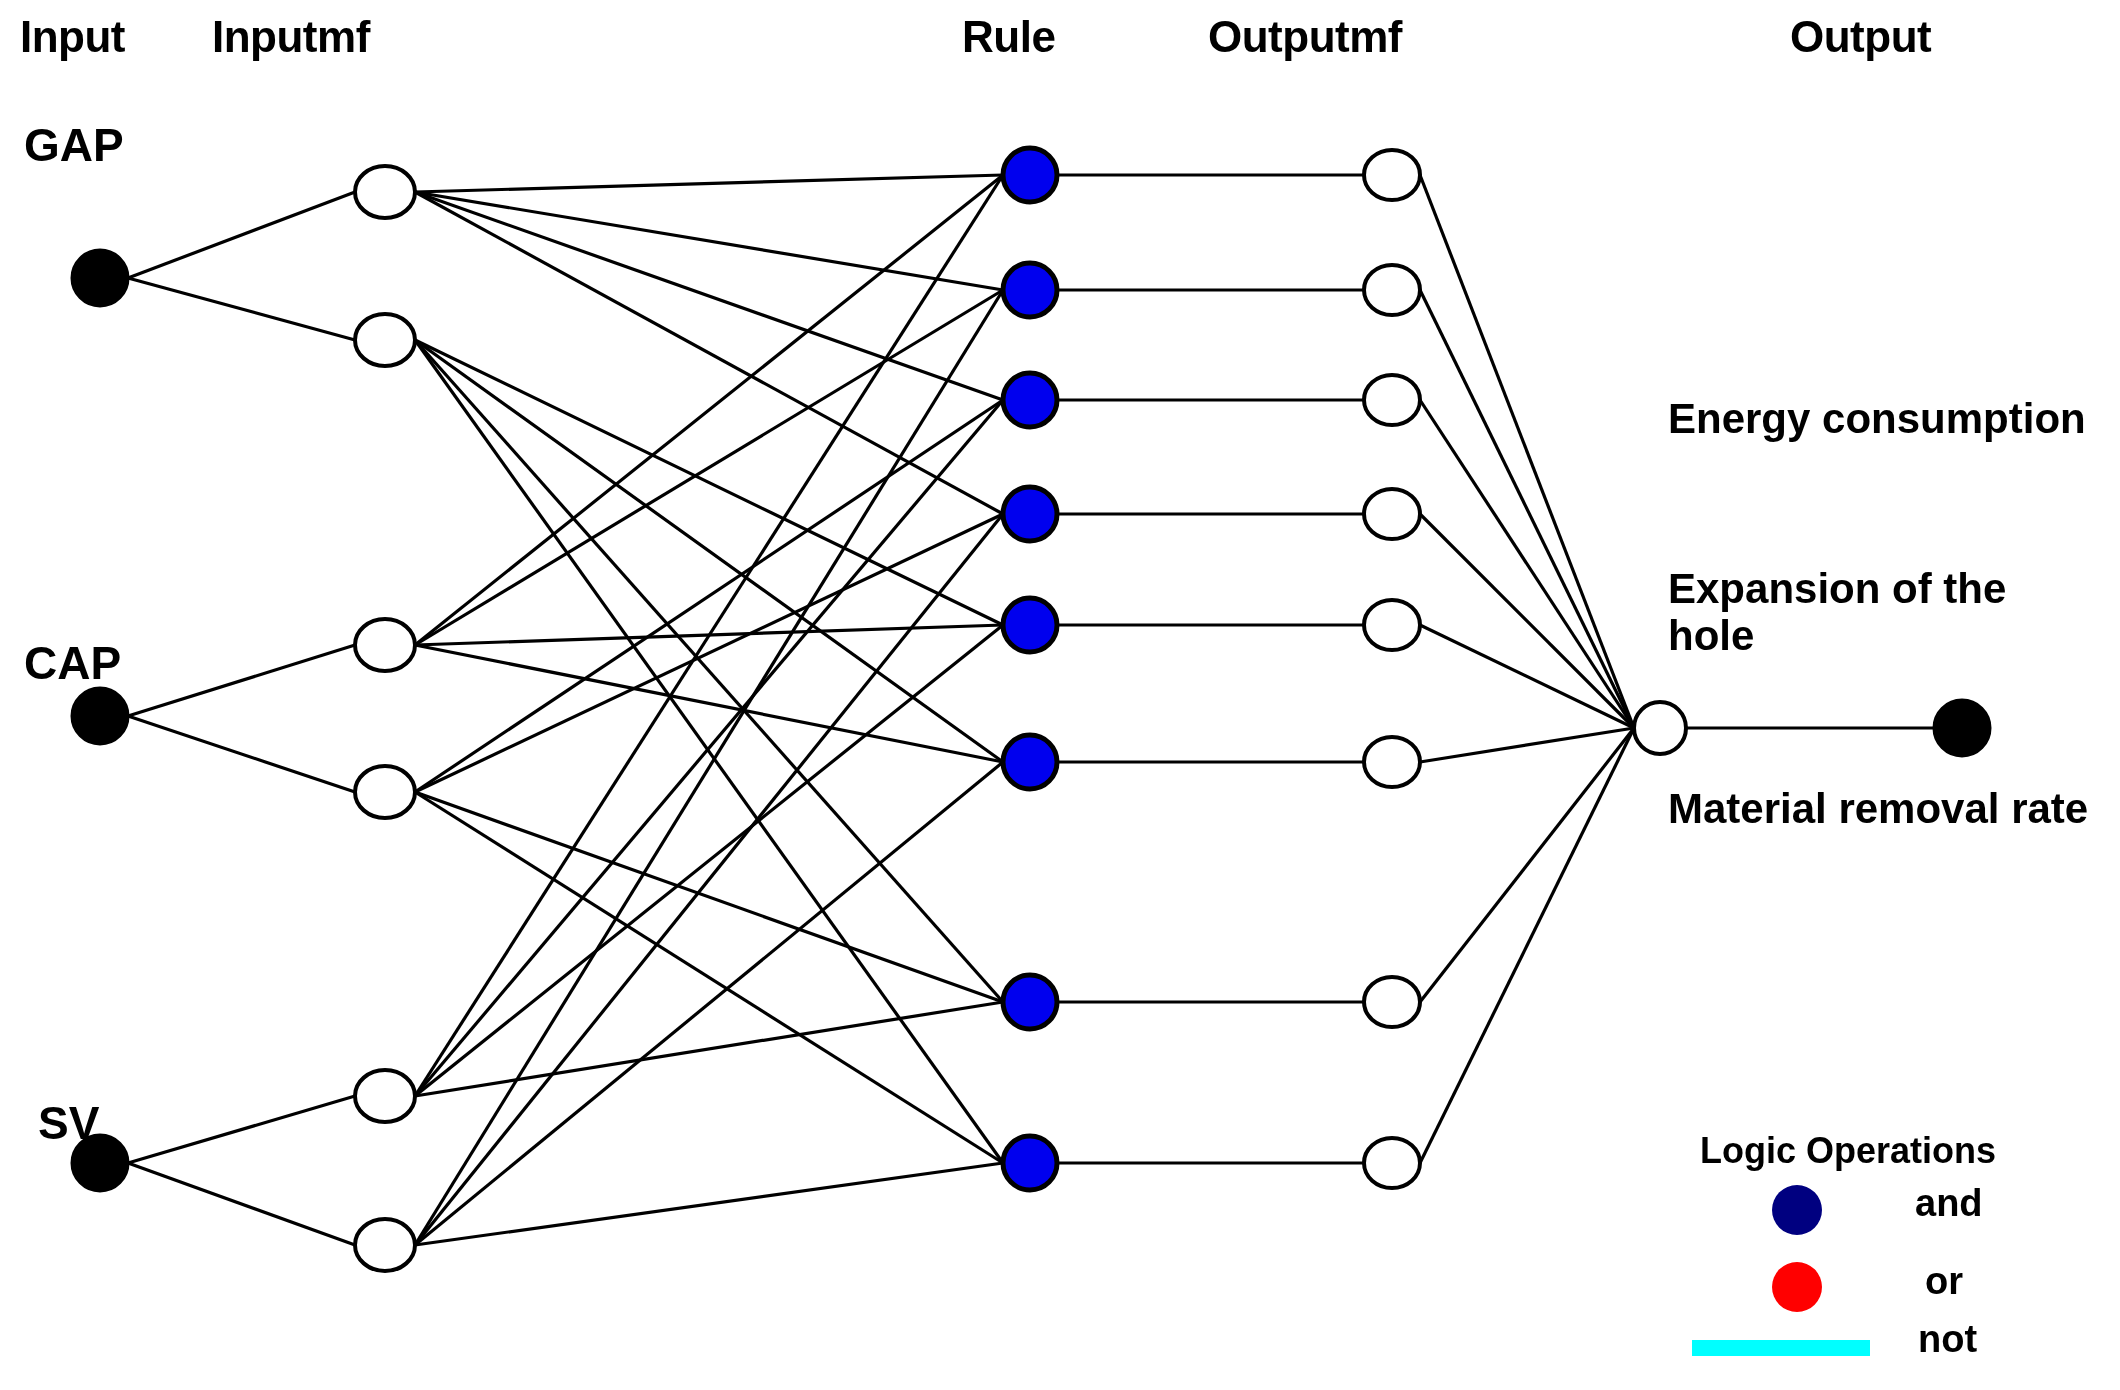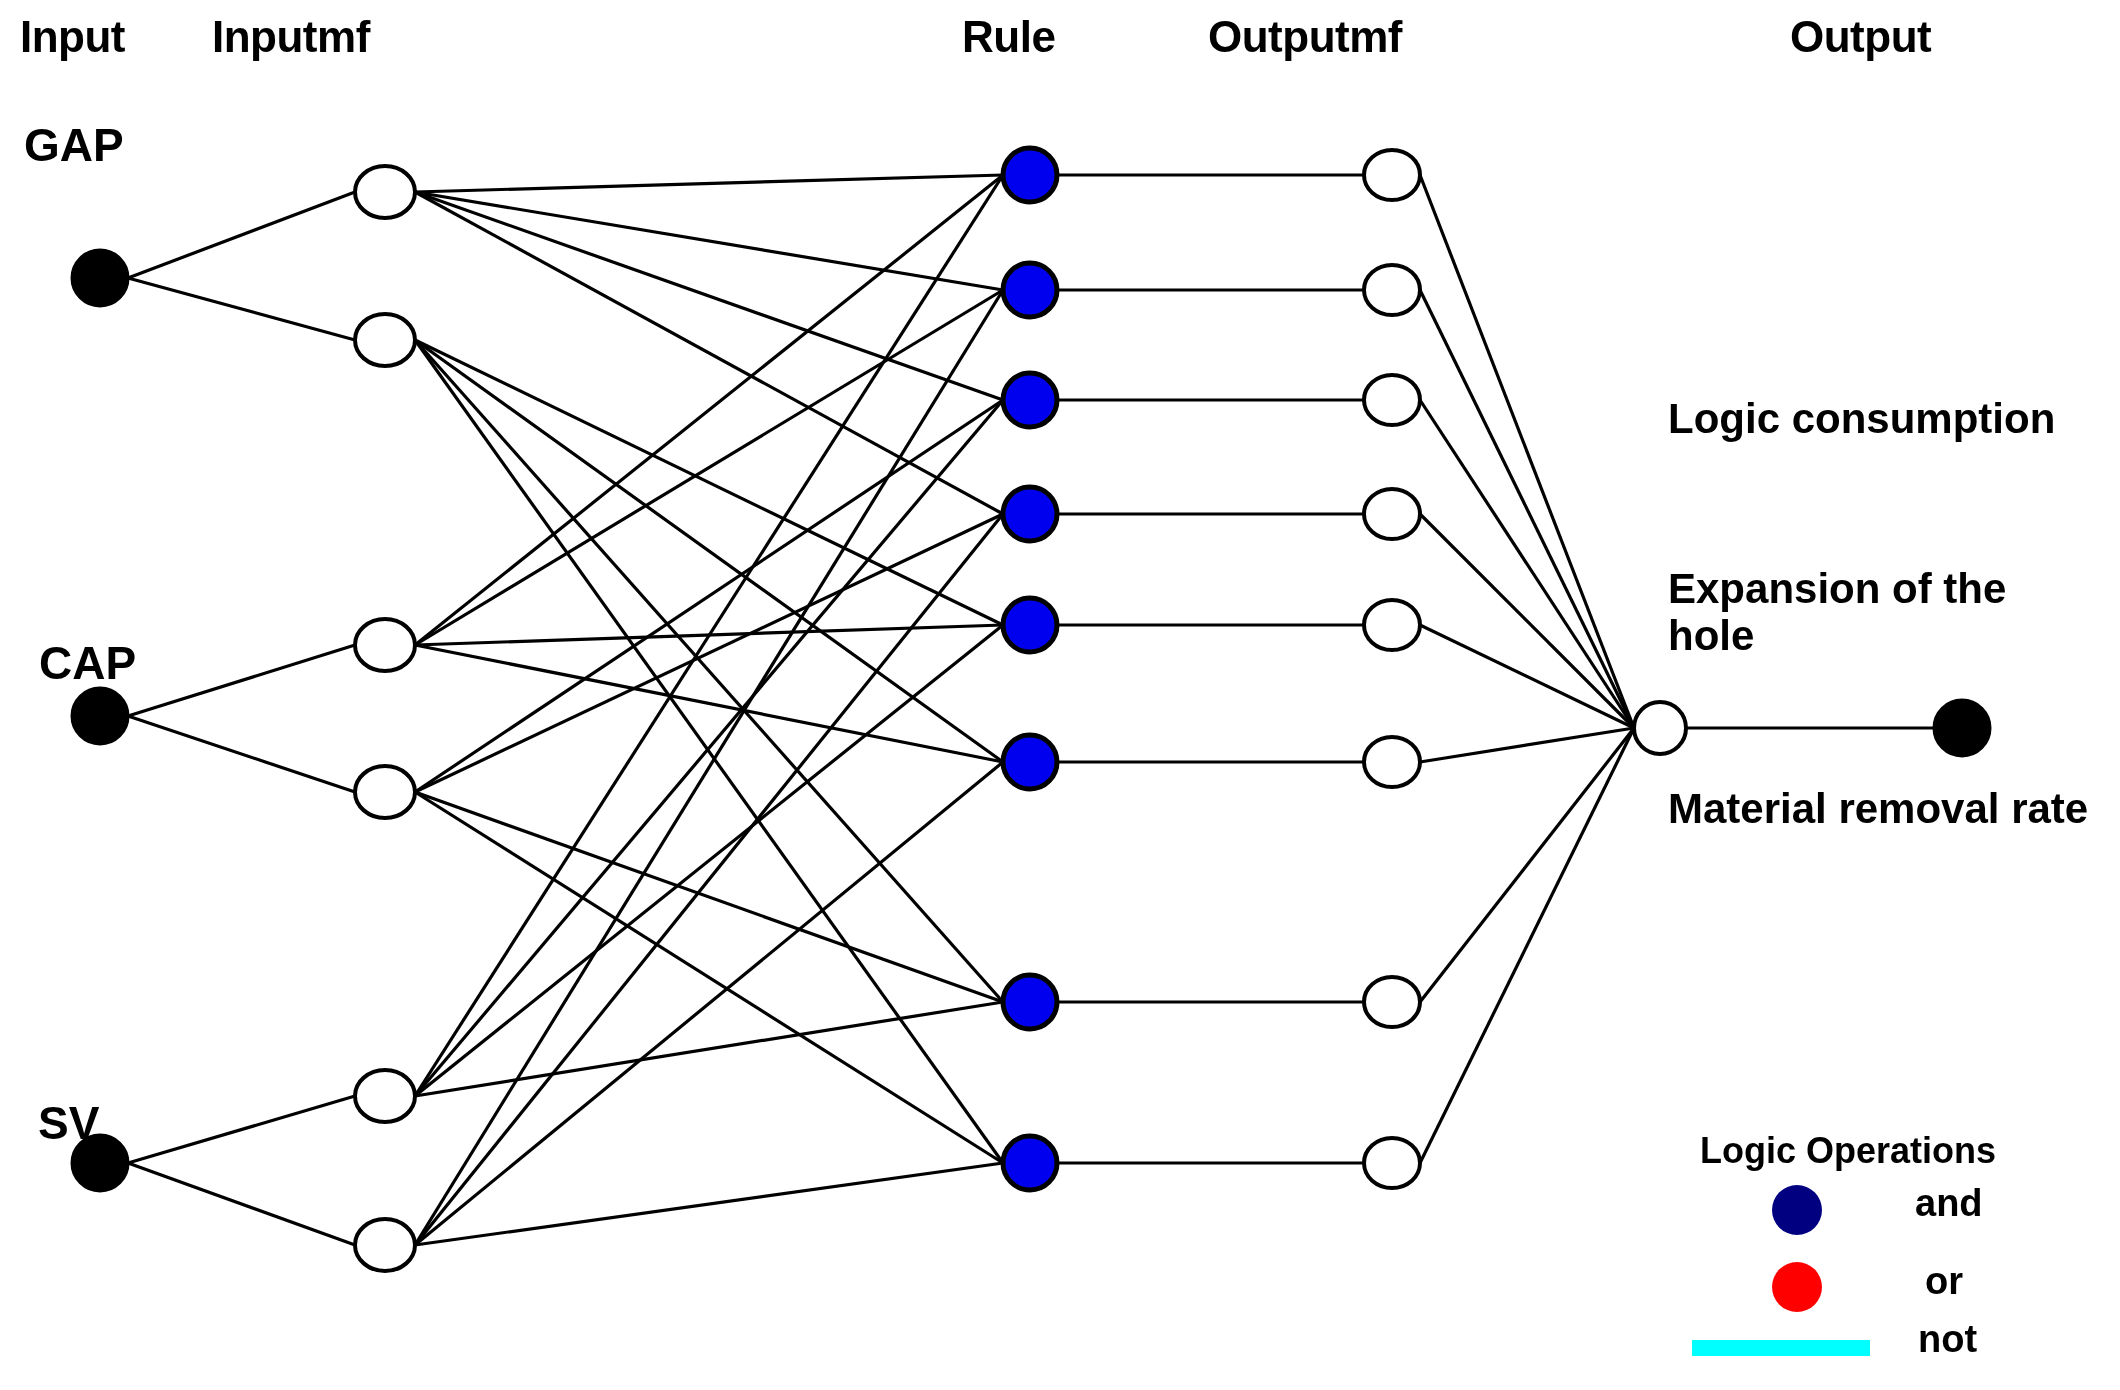--- a/index.html
+++ b/index.html
@@ -157,24 +157,24 @@
       </g>
   </svg>
 
   <div class="col-header" style="left: 20px; top: 12px;">Input</div>
   <div class="col-header" style="left: 212px; top: 12px; text-align: center;">Inputmf</div>
   <div class="col-header" style="left: 962px; top: 12px;">Rule</div>
   <div class="col-header" style="left: 1208px; top: 12px;">Outputmf</div>
   <div class="col-header" style="left: 1790px; top: 12px;">Output</div>
 
   <div class="input-label" style="left: 24px; top: 118px; text-align: right;">GAP</div>
-  <div class="input-label" style="left: 24px; top: 636px; margin-left: 15px;">CAP</div>
+  <div class="input-label" style="left: 24px; top: 636px;">CAP</div>
   <div class="input-label" style="left: 38px; top: 1096px;">SV</div>
 
-  <div class="output-text" style="left: 1668px; top: 395px;">Logic consumption</div>
+  <div class="output-text" style="left: 1668px; top: 395px;">Energy consumption</div>
   <div class="output-text" style="left: 1668px; top: 565px;">Expansion of the hole</div>
   <div class="output-text" style="left: 1668px; top: 785px;">Material removal rate</div>
 
   <div class="legend-title" style="left: 1700px; top: 1130px;">Logic Operations</div>
 
   <div class="legend-swatch-dot" style="left: 1772px; top: 1185px; width: 50px; height: 50px; background: rgb(0, 0, 128);"></div>
   <div class="legend-label" style="left: 1915px; top: 1182px;">and</div>
 
   <div class="legend-swatch-dot" style="left: 1772px; top: 1262px; width: 50px; height: 50px; background: rgb(255, 0, 0);"></div>
   <div class="legend-label" style="left: 1925px; top: 1260px; text-align: right;">or</div>

